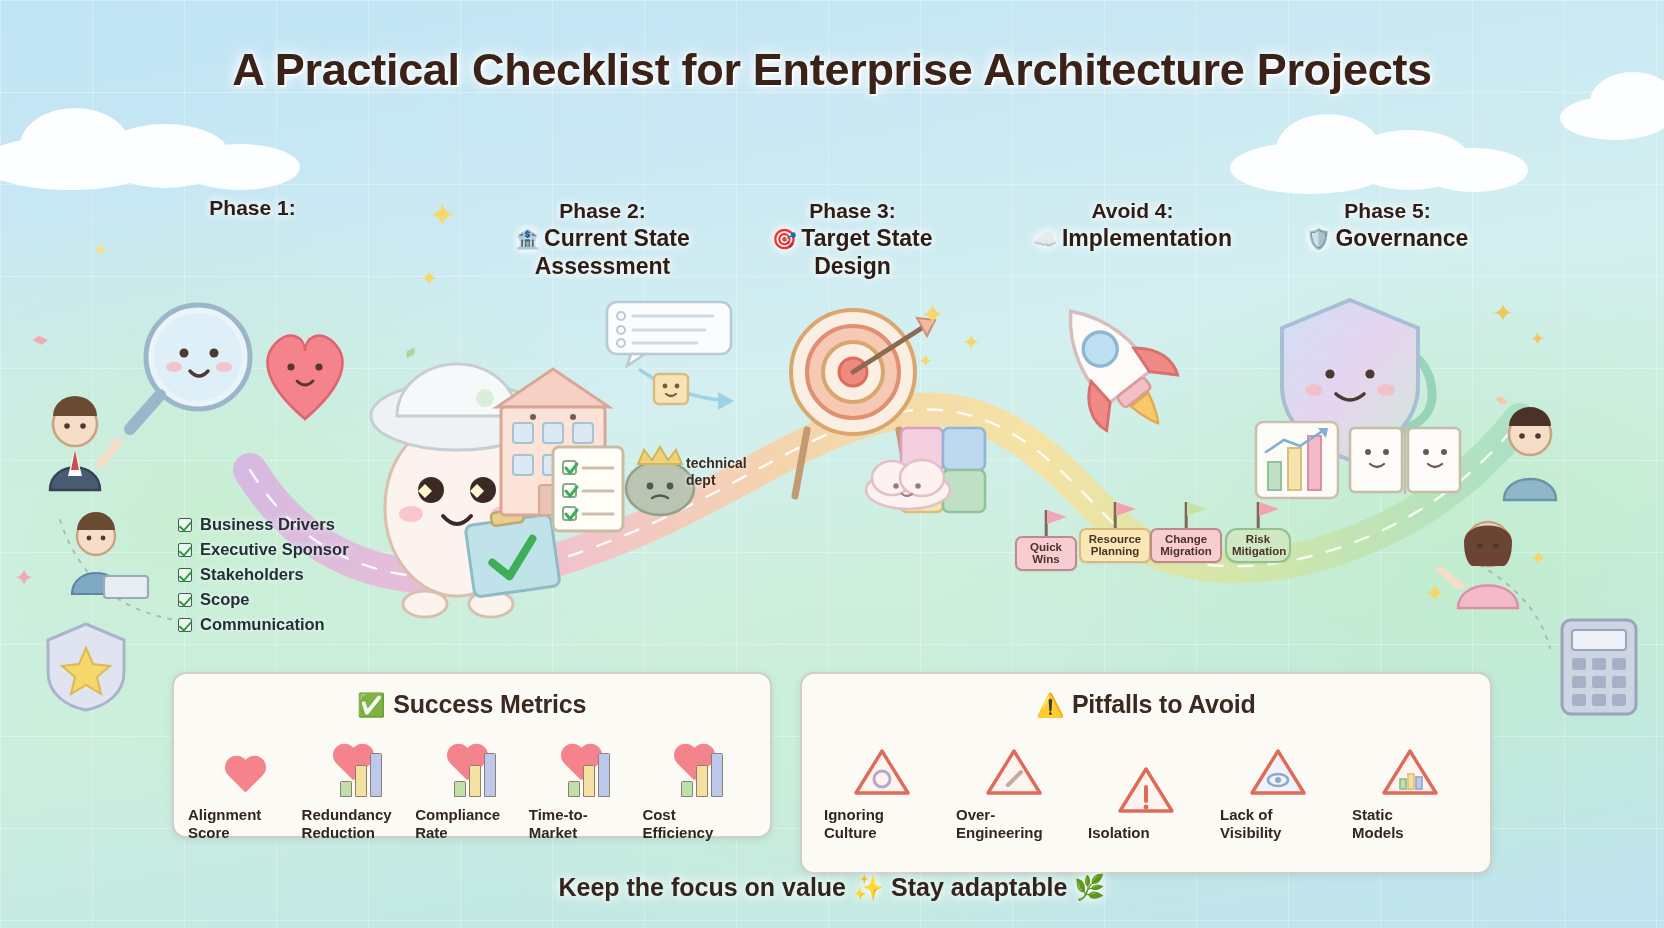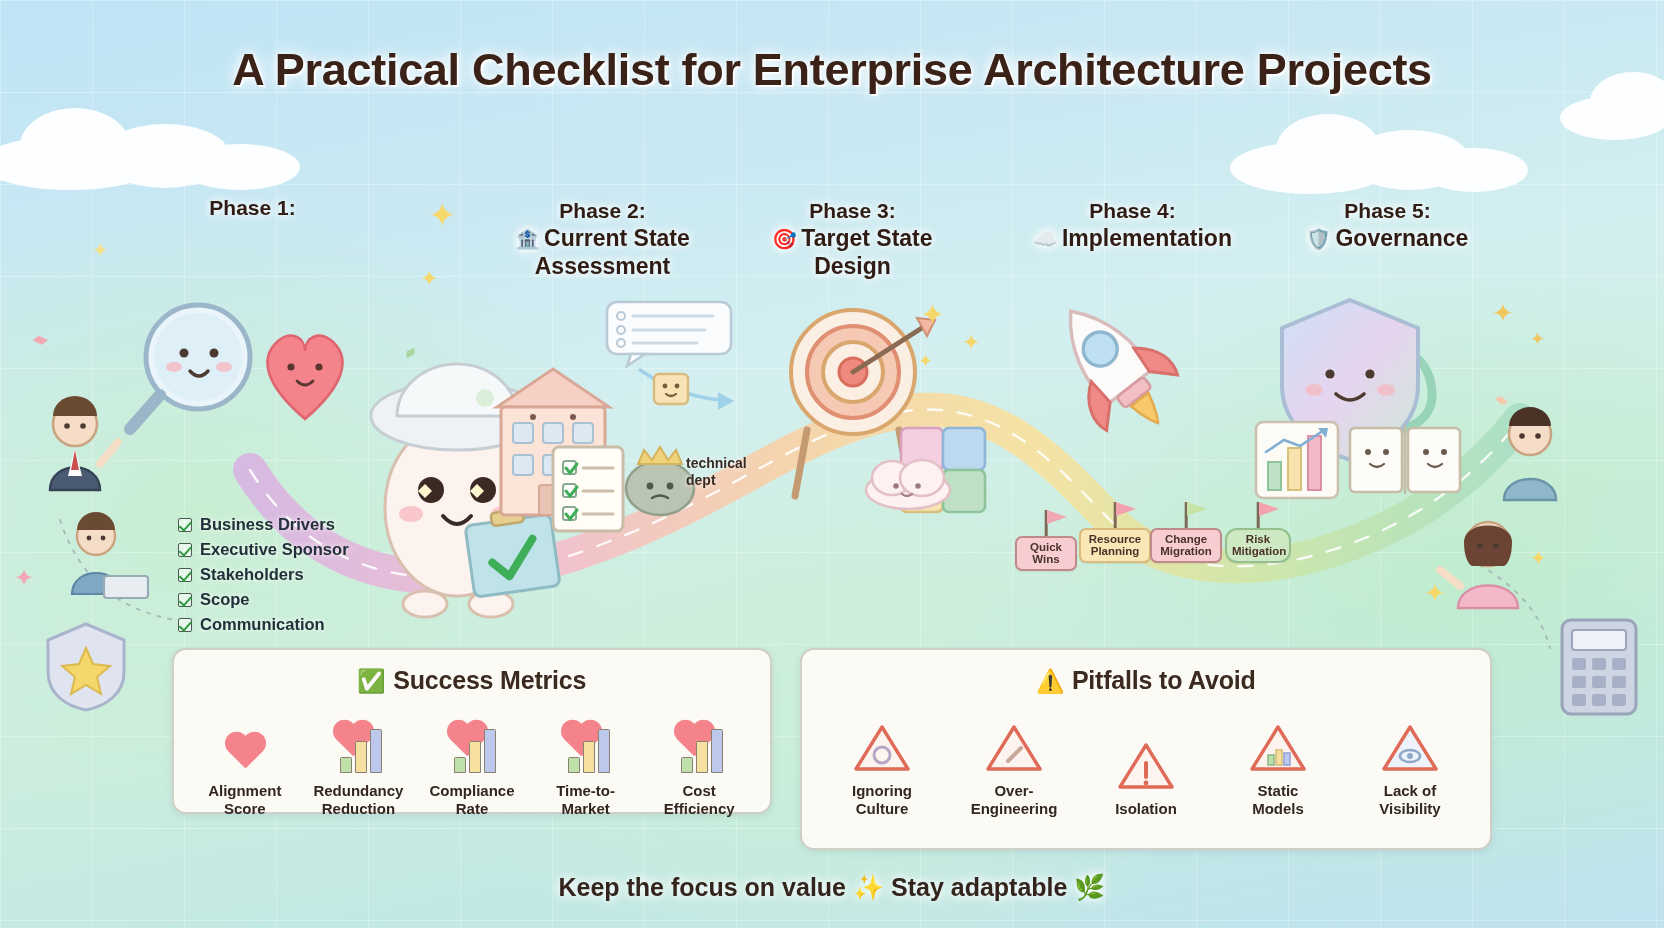--- a/index.html
+++ b/index.html
@@ -66,30 +66,30 @@
       width: 0; height: 0; border-left: 20px solid; border-top: 7px solid transparent;
       border-bottom: 7px solid transparent; margin-left: 1px; }
   .flag .tag {
     border: 2.1px solid #c08a8a; border-radius: 7px; padding: 3px 5px;
     font-size: 11.5px; font-weight: 700; line-height: 1.08; color: #4a3228;
     white-space: pre-line; box-shadow: 0 1px 2px rgba(0,0,0,.07);
   }
   
   .panel {
     position: absolute; background: #fbfaf5; border: 2.2px solid #cfcfc8;
-    border-radius: 14px; box-shadow: 0 2px 7px rgba(80,90,100,.13);
+    border-radius: 14px; box-shadow: 0 2px 7px rgba(80,90,100,.13); margin-top: 24px;
   }
   .panel h3 {
     text-align: center; font-size: 25px; font-weight: 700; color: #3b2a20;
     margin-top: 16px; letter-spacing: -0.2px;
   }
   .panel h3 .hicon { margin-right: 7px; font-size: 23px; }
   .items { display: flex; justify-content: space-around; align-items: flex-end;
       margin-top: 16px; padding: 0 14px; }
-  .item { width: 116px; text-align: center; }
+  .item { width: 116px; }
   .item .lbl { font-size: 15px; font-weight: 600; color: #33261f;
       line-height: 1.2; white-space: pre-line; margin-top: 9px; }
   .art { height: 62px; display: flex; align-items: flex-end; justify-content: center; }
   
   .heart { position: relative; width: 44px; height: 40px; }
   .heart::before, .heart::after {
     content: ""; position: absolute; top: 0; width: 23px; height: 35px;
     background: #f4838c; border-radius: 23px 23px 0 0;
   }
   .heart::before { left: 22px; transform: rotate(-45deg); transform-origin: 0 100%; }
@@ -173,21 +173,21 @@
       <span class="picon">🏦</span><span>Current State Assessment</span>
     </div>
   </div>
   <div class="phase" style="left:745px; top:198px; width:215px;">
     <div class="pnum">Phase 3:</div>
     <div class="pname">
       <span class="picon">🎯</span><span>Target State Design</span>
     </div>
   </div>
   <div class="phase" style="left:1000px; top:198px; width:265px;">
-    <div class="pnum">Phase 4:</div>
+    <div class="pnum">Avoid 4:</div>
     <div class="pname">
       <span class="picon">☁️</span><span>Implementation</span>
     </div>
   </div>
   <div class="phase" style="left:1280px; top:198px; width:215px;">
     <div class="pnum">Phase 5:</div>
     <div class="pname">
       <span class="picon">🛡️</span><span>Governance</span>
     </div>
   </div>
@@ -573,38 +573,38 @@
             <path d="M 29 4 L 55 46 L 3 46 Z" fill="#fdf3ef" stroke="#e06a58" stroke-width="3.4" stroke-linejoin="round"></path>
             <line x1="29" y1="22" x2="29" y2="36" stroke="#e06a58" stroke-width="4" stroke-linecap="round"></line>
             <circle cx="29" cy="42" r="2.4" fill="#e06a58"></circle>
           </svg>
         </div>
         <div class="lbl">Isolation</div>
       </div>
       <div class="item">
         <div class="art">
           <svg class="tri" viewBox="0 0 58 50">
+            <path d="M 29 4 L 55 46 L 3 46 Z" fill="#eef3fb" stroke="#e06a58" stroke-width="3.4" stroke-linejoin="round"></path>
+            <ellipse cx="29" cy="33" rx="10" ry="6" fill="none" stroke="#8fa8c8" stroke-width="2.6"></ellipse>
+            <circle cx="29" cy="33" r="3" fill="#8fa8c8"></circle>
+          </svg>
+        </div>
+        <div class="lbl">Lack of
+Visibility</div>
+      </div>
+      <div class="item">
+        <div class="art">
+          <svg class="tri" viewBox="0 0 58 50">
             <path d="M 29 4 L 55 46 L 3 46 Z" fill="#fdf3ef" stroke="#e06a58" stroke-width="3.4" stroke-linejoin="round"></path>
             <rect x="19" y="32" width="6" height="10" fill="#bfe0a8" stroke="#8fb88a" stroke-width="1.6"></rect>
             <rect x="27" y="27" width="6" height="15" fill="#f6e0a0" stroke="#d9c07c" stroke-width="1.6"></rect>
             <rect x="35" y="30" width="6" height="12" fill="#bcc8ec" stroke="#94a4d4" stroke-width="1.6"></rect>
           </svg>
         </div>
         <div class="lbl">Static
 Models</div>
       </div>
-      <div class="item">
-        <div class="art">
-          <svg class="tri" viewBox="0 0 58 50">
-            <path d="M 29 4 L 55 46 L 3 46 Z" fill="#eef3fb" stroke="#e06a58" stroke-width="3.4" stroke-linejoin="round"></path>
-            <ellipse cx="29" cy="33" rx="10" ry="6" fill="none" stroke="#8fa8c8" stroke-width="2.6"></ellipse>
-            <circle cx="29" cy="33" r="3" fill="#8fa8c8"></circle>
-          </svg>
-        </div>
-        <div class="lbl">Lack of
-Visibility</div>
-      </div>
     </div>
   </div>
 
   <div class="footer">Keep the focus on value ✨ Stay adaptable 🌿</div>
 
 </div>
 
 </body></html>

